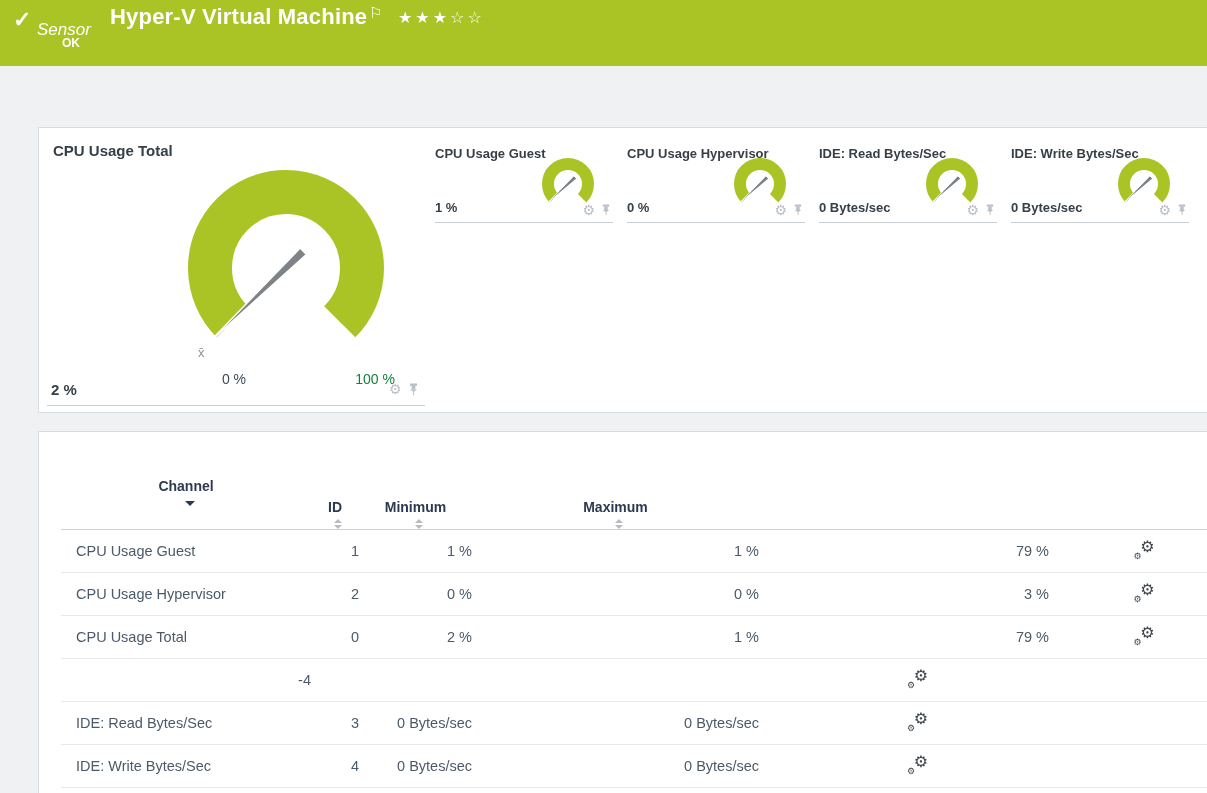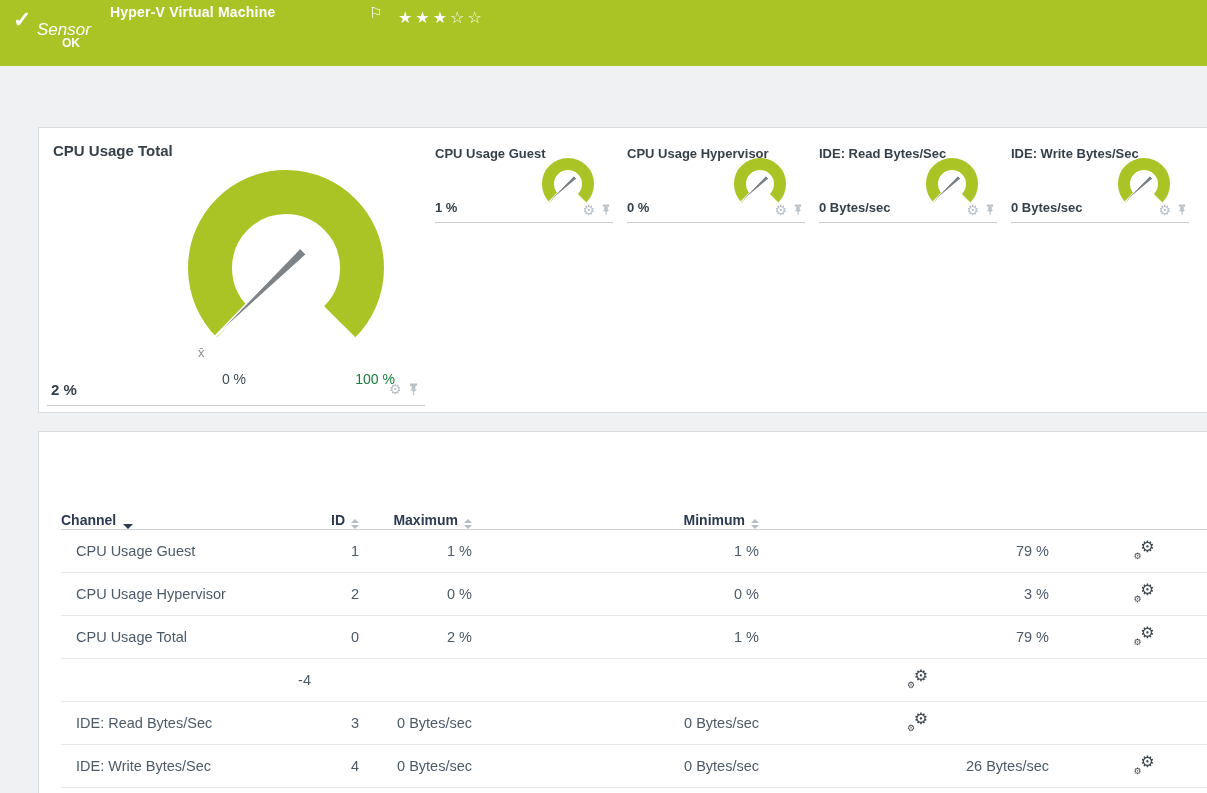--- a/index.html
+++ b/index.html
@@ -8,21 +8,21 @@
     position:relative; overflow:hidden;
     background:#eff1f2;
     font-family:"Liberation Sans", sans-serif;
     color:#4c5a68;
   }
 
   
   .topbar { position:absolute; left:0; top:0; width:100%; height:66px; background:#a9c424; color:#fff; }
   .chk    { position:absolute; left:13px; top:7px; font-size:22px; font-weight:bold; }
   .kind   { position:absolute; left:37px; top:20px; font-size:17px; font-style:italic; }
-  .sname  { position:absolute; left:110px; top:4px; font-size:14px; font-weight:bold; letter-spacing:.2px; }
+  .sname  { position:absolute; left:110px; top:4px; font-size:22px; font-weight:bold; letter-spacing:.2px; }
   .flagic { position:absolute; left:369px; top:4px; font-size:15px; }
   .stars  { position:absolute; left:398px; top:8px; font-size:16px; letter-spacing:3px; cursor:pointer; }
   .oktxt  { position:absolute; left:62px; top:36px; font-size:12px; font-weight:bold;text-align:center; }
 
   
   .tabs { position:absolute; left:0; top:66px; width:100%; height:61px; }
   .tab  { position:absolute; top:86px; height:33px; display:flex; align-items:center; gap:8px;
           font-size:17px; color:#5b6872; cursor:pointer; white-space:nowrap; }
   .tab.active { padding:0 40px 0 15px; border-bottom:3px solid #1da0d9; color:#353f48; }
   .tnum { font-weight:bold; color:#353f48; }
@@ -49,21 +49,21 @@
   .tile { position:absolute; top:18px; width:178px; height:77px; border-bottom:1px solid #c9ced3; }
   .t-title { position:absolute; left:0; top:0; font-size:13px; font-weight:bold; color:#353f48; white-space:nowrap; }
   .t-svg   { position:absolute; right:14px; top:11px; }
   .t-value { position:absolute; left:0; bottom:7px; font-size:13px; font-weight:bold; color:#353f48; }
   .t-icons { position:absolute; right:2px; bottom:5px; }
 
   
   .thead { position:absolute; left:22px; top:46px; right:0; height:52px;
            display:grid; grid-template-columns:250px 48px 113px 287px 290px 163px;
            border-bottom:1px solid #ccd1d6; font-size:14px; font-weight:bold; color:#2c3950; }
-  .thead > div { display:flex; align-items:flex-end; line-height:17px; }
+  .thead > div { display:flex; align-items:center; line-height:17px;flex-direction:column; }
   .h-right { justify-content:flex-end; text-align:right; }
   .h-last span.wrapped { display:inline-block; max-width:46px; text-align:center; }
   .caret { width:0; height:0; border-left:5px solid transparent; border-right:5px solid transparent;
            border-top:5px solid #2c3950; margin:6px 0 0 7px; cursor:pointer; }
   .sort { display:inline-flex; flex-direction:column; gap:2px; margin:3px 0 0 6px; cursor:pointer; }
   .sort i { display:block; width:0; height:0; border-left:4px solid transparent; border-right:4px solid transparent; }
   .sort .up   { border-bottom:4px solid #b7bdc3; }
   .sort .down { border-top:4px solid #b7bdc3; }
 
   .tbody { position:absolute; left:22px; top:98px; right:0; }
@@ -245,33 +245,33 @@
       <span class="caret"></span>
     </div>
     <div class="h-right">
       <span>ID</span>
       <span class="sort">
           <i class="up"></i>
           <i class="down"></i>
         </span>
     </div>
     <div class="h-right">
+      <span>Minimum</span>
+      <span class="sort">
+          <i class="up"></i>
+          <i class="down"></i>
+        </span>
+    </div>
+    <div class="h-right">
       <span>Maximum</span>
       <span class="sort">
           <i class="up"></i>
           <i class="down"></i>
         </span>
     </div>
-    <div class="h-right">
-      <span>Minimum</span>
-      <span class="sort">
-          <i class="up"></i>
-          <i class="down"></i>
-        </span>
-    </div>
     <div></div>
   </div>
   <div class="tbody">
       <div class="trow">
     <div class="c-channel">CPU Usage Guest</div>
     <div class="c-id">1</div>
     <div class="c-last">1 %</div>
     <div class="c-min">1 %</div>
     <div class="c-max">79 %</div>
     <div class="c-edit">
@@ -324,21 +324,20 @@
       <span class="gear2">
         <span class="big">⚙</span><span class="small">⚙</span>
       </span>
     </div>
   </div>
       <div class="trow">
     <div class="c-channel">IDE: Write Bytes/Sec</div>
     <div class="c-id">4</div>
     <div class="c-last">0 Bytes/sec</div>
     <div class="c-min">0 Bytes/sec</div>
-    <div class="c-max">26 Bytes/sec</div>
     <div class="c-edit">
       <span class="gear2">
         <span class="big">⚙</span><span class="small">⚙</span>
       </span>
     </div>
   </div>
     </div>
 </div>
 
 </body></html>

